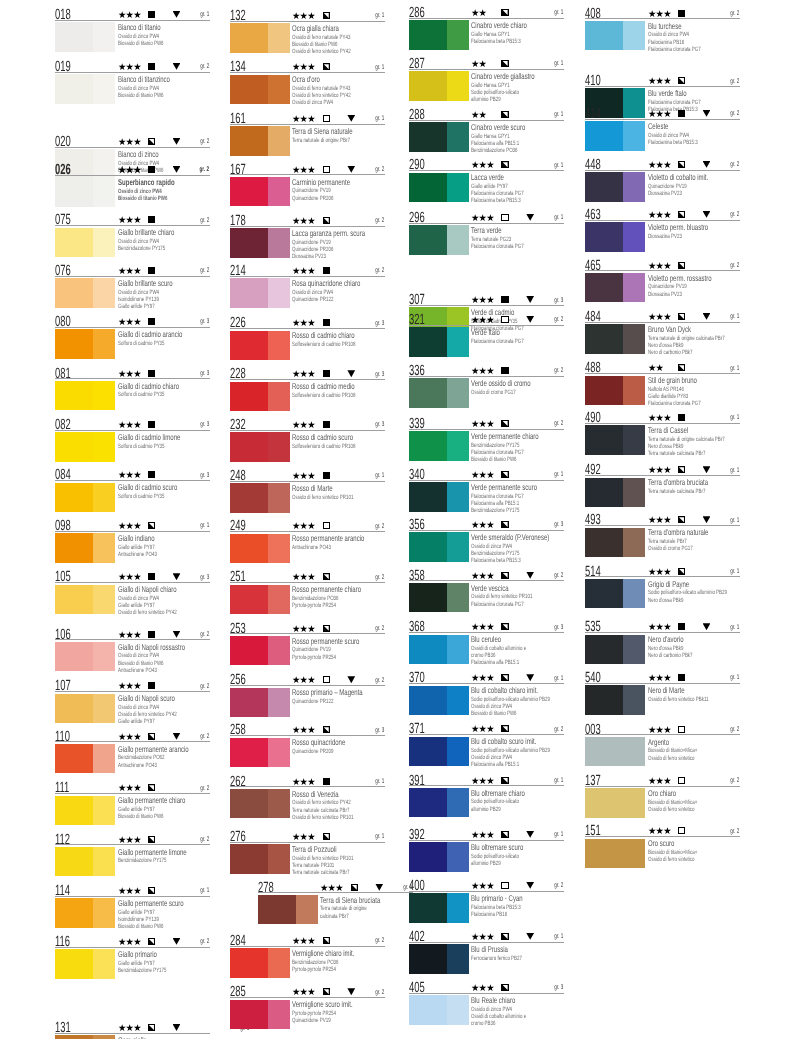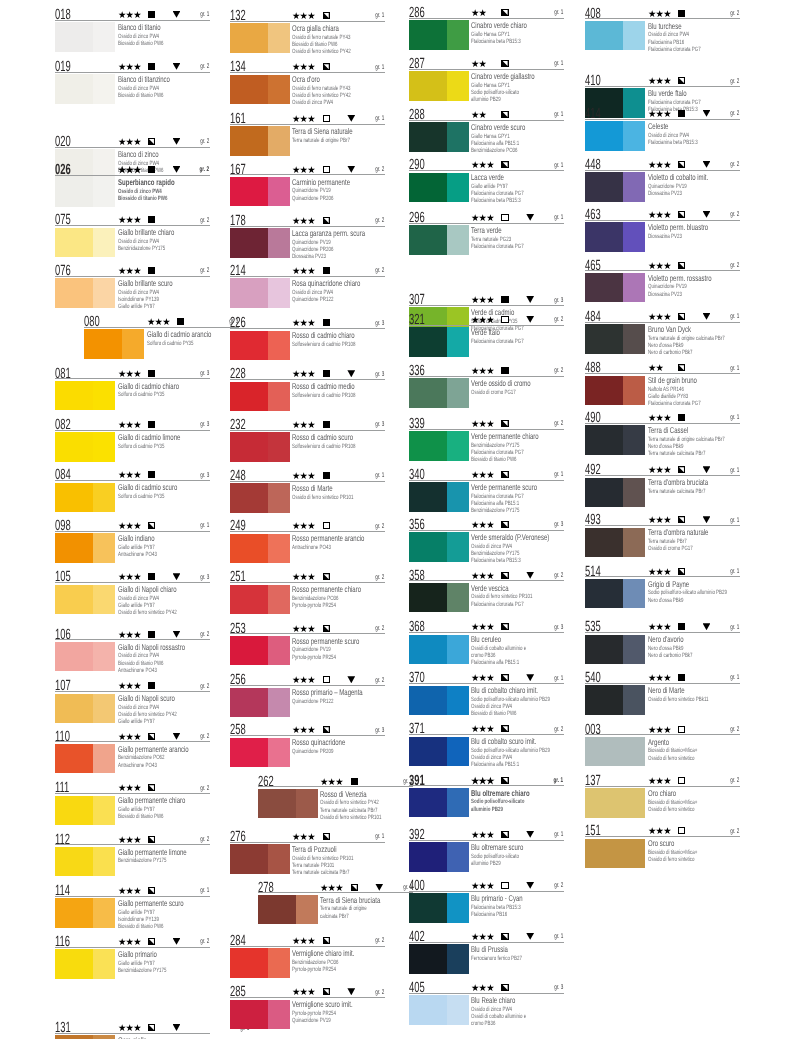--- a/index.html
+++ b/index.html
@@ -126,21 +126,21 @@
         <span class="rule"></span>
 <span class="sw">
           <i class="a" style="background: rgb(250, 195, 125);"></i>
           <i class="b" style="background: rgb(251, 213, 165);"></i>
         </span>
 <span class="name">Giallo brillante scuro</span>
 <span class="ing i1">Ossido di zinco PW4</span>
 <span class="ing i2">Isoindolinone PY139</span>
 <span class="ing i3">Giallo arilide PY97</span>
 </div>
-<div class="entry" style="top: 315.9px; margin-left: 29px;">
+<div class="entry" style="top: 315.9px;">
 <span class="code">080</span>
         <span class="stars">★★★</span>
         <span class="box filled"></span>
         <span class="grade">gr. 3</span>
         <span class="rule"></span>
 <span class="sw">
           <i class="a" style="background: rgb(243, 146, 0);"></i>
           <i class="b" style="background: rgb(245, 170, 43);"></i>
         </span>
 <span class="name">Giallo di cadmio arancio</span>
@@ -538,21 +538,21 @@
         <span class="box half"></span>
         <span class="grade">gr. 3</span>
         <span class="rule"></span>
 <span class="sw">
           <i class="a" style="background: rgb(224, 31, 73);"></i>
           <i class="b" style="background: rgb(233, 113, 143);"></i>
         </span>
 <span class="name">Rosso quinacridone</span>
 <span class="ing i1">Quinacridone PR209</span>
 </div>
-<div class="entry" style="top: 775.7px; margin-left: 28px;">
+<div class="entry" style="top: 775.7px;">
 <span class="code">262</span>
         <span class="stars">★★★</span>
         <span class="box filled"></span>
         <span class="grade">gr. 1</span>
         <span class="rule"></span>
 <span class="sw">
           <i class="a" style="background: rgb(138, 76, 63);"></i>
           <i class="b" style="background: rgb(156, 90, 74);"></i>
         </span>
 <span class="name">Rosso di Venezia</span>
@@ -836,21 +836,21 @@
         <span class="rule"></span>
 <span class="sw">
           <i class="a" style="background: rgb(23, 49, 127);"></i>
           <i class="b" style="background: rgb(16, 100, 187);"></i>
         </span>
 <span class="name">Blu di cobalto scuro imit.</span>
 <span class="ing i1">Sodio polisolfuro-silicato alluminio PB29</span>
 <span class="ing i2">Ossido di zinco PW4</span>
 <span class="ing i3">Ftalocianina alfa PB15:1</span>
 </div>
-<div class="entry" style="top: 774.7px; font-weight: bold;">
+<div class="entry" style="top: 774.7px;">
 <span class="code">391</span>
         <span class="stars">★★★</span>
         <span class="box half"></span>
         <span class="grade">gr. 1</span>
         <span class="rule"></span>
 <span class="sw">
           <i class="a" style="background: rgb(30, 42, 128);"></i>
           <i class="b" style="background: rgb(47, 107, 181);"></i>
         </span>
 <span class="name">Blu oltremare chiaro</span>

